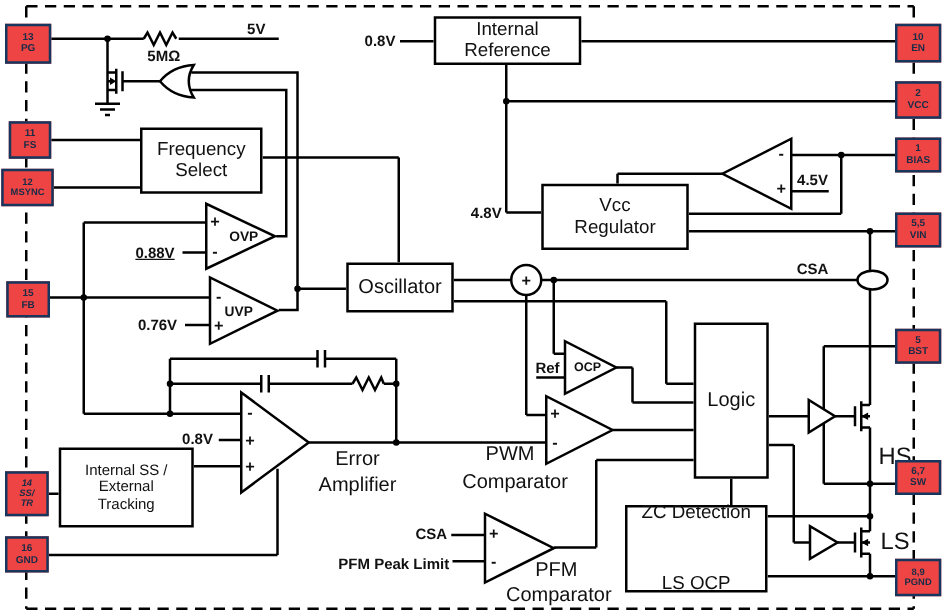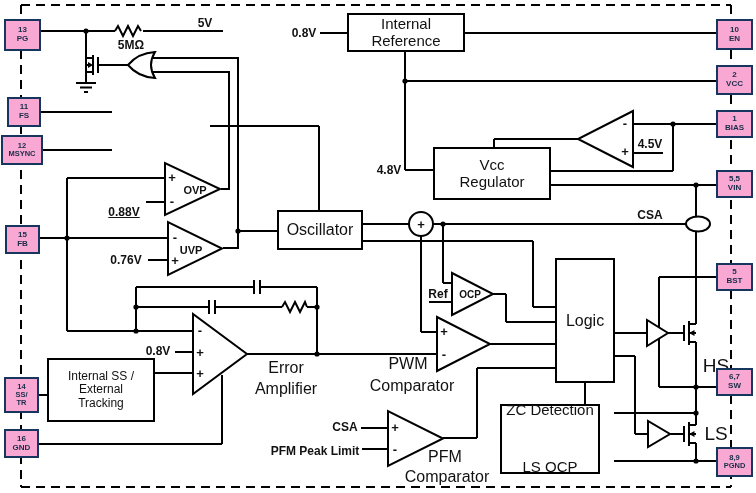--- a/index.html
+++ b/index.html
@@ -3,21 +3,21 @@
 <meta charset="utf-8">
 <style>
   html,body{margin:0;padding:0;background:#ffffff;}
   .stage{position:relative;width:756px;height:493px;background:#ffffff;overflow:hidden;
          font-family:"Liberation Sans", sans-serif;color:#111;}
   .stage svg{position:absolute;left:0;top:0;z-index:1;}
   .block{position:absolute;z-index:3;background:#fff;border:2px solid #000;box-sizing:border-box;
          display:flex;flex-direction:column;align-items:center;justify-content:center;
          text-align:center;line-height:1.12;}
   .block span{display:block;white-space:nowrap;}
-  .pin{position:absolute;z-index:4;box-sizing:border-box;border:2px solid #17365d;background:#f9a8d4;
+  .pin{position:absolute;z-index:4;box-sizing:border-box;border:2px solid #17365d;background:#ef4444;
        display:flex;flex-direction:column;align-items:center;justify-content:center;
        font-weight:bold;color:#162c47;text-align:center;line-height:1.1;font-size:8px;}
   .lbl{position:absolute;z-index:3;transform:translate(-50%,-50%);white-space:nowrap;}
   .b12{font-size:12px;font-weight:bold;}
   .b11{font-size:11px;font-weight:bold;}
   .b8{font-size:10px;font-weight:bold;}
   .r15{font-size:15px;}
   .r16{font-size:16px;}
   .r19{font-size:19px;}
   .sign{position:absolute;z-index:3;transform:translate(-50%,-50%);font-size:13px;font-weight:bold;}
@@ -127,57 +127,61 @@
         <circle cx="696" cy="387" r="2.6"></circle>
     <circle cx="696" cy="413" r="2.6"></circle>
         <circle cx="696" cy="461" r="2.6"></circle>
   </g>
 </svg>
 
 <div class="block r15" style="left:347px;top:13px;width:118px;height:39px;">
   <span>Internal</span>
       <span>Reference</span>
 </div>
+<div class="block r15" style="left:112px;top:102px;width:98px;height:53px;">
+  <span>Frequency</span>
+      <span>Select</span>
+</div>
 <div class="block r16" style="left:277px;top:210px;width:86px;height:40px;justify-content:center;">
   <span>Oscillator</span>
 </div>
 <div class="block r15" style="left:433px;top:147px;width:118px;height:53px;">
   <span>Vcc</span>
       <span>Regulator</span>
 </div>
 <div class="block" style="left:47px;top:358px;width:108px;height:64px;font-size:12px;">
   <span>Internal SS /</span>
       <span>External</span>
       <span>Tracking</span>
 </div>
 <div class="block r16" style="left:555px;top:258px;width:60px;height:125px;">
   <span>Logic</span>
 </div>
-<div class="block r15" style="left:500px;top:404px;width:100px;height:70px;gap:40px;">
+<div class="block r15" style="left:500px;top:404px;width:114px;height:70px;gap:40px;">
   <span>ZC Detection</span>
       <span>LS OCP</span>
 </div>
 
 <div class="pin" style="left:4px;top:19px;width:37px;height:32px;">
   <span>13</span>
       <span>PG</span>
     </div>
 <div class="pin" style="left:7px;top:97px;width:34px;height:30px;">
   <span>11</span>
       <span>FS</span>
     </div>
 <div class="pin" style="left:1px;top:135px;width:42px;height:30px;font-size:7.5px;">
   <span>12</span>
       <span>MSYNC</span>
     </div>
 <div class="pin" style="left:5px;top:225px;width:35px;height:29px;">
   <span>15</span>
       <span>FB</span>
     </div>
-<div class="pin" style="left:4px;top:377px;width:35px;height:36px;font-size:7.5px;">
+<div class="pin" style="left:4px;top:377px;width:35px;height:36px;font-size:7.5px;font-style:italic;">
   <span>14</span>
       <span>SS/</span>
       <span>TR</span>
     </div>
 <div class="pin" style="left:4px;top:429px;width:35px;height:29px;">
   <span>16</span>
       <span>GND</span>
     </div>
 
 <div class="pin" style="left:716px;top:19px;width:37px;height:31px;">
@@ -207,21 +211,21 @@
 <div class="pin" style="left:716px;top:447px;width:37px;height:30px;font-size:7.5px;">
   <span>8,9</span>
       <span>PGND</span>
     </div>
 
 <div class="lbl b12" style="left:205px;top:23px;">5V</div>
 <div class="lbl b12" style="left:131px;top:45px;">5MΩ</div>
 <div class="lbl b12" style="left:304px;top:33px;">0.8V</div>
 <div class="lbl b12" style="left:389px;top:170px;">4.8V</div>
 <div class="lbl b12" style="left:650px;top:144px;">4.5V</div>
-<div class="lbl b12" style="left:124px;top:212px;text-decoration:underline;">0.88V</div>
+<div class="lbl b12" style="left:124px;top:202px;text-decoration:underline;">0.88V</div>
 <div class="lbl b12" style="left:126px;top:260px;">0.76V</div>
 <div class="lbl b12" style="left:158px;top:351px;">0.8V</div>
 <div class="lbl b12" style="left:650px;top:215px;">CSA</div>
 <div class="lbl b12" style="left:345px;top:427px;">CSA</div>
 <div class="lbl b12" style="left:315px;top:451px;">PFM Peak Limit</div>
 <div class="lbl b12" style="left:438px;top:294px;">Ref</div>
 <div class="lbl b11" style="left:195px;top:190px;">OVP</div>
 <div class="lbl b11" style="left:191px;top:250px;">UVP</div>
 <div class="lbl b8" style="left:470px;top:294px;">OCP</div>
 <div class="lbl r16" style="left:286px;top:368px;">Error</div>

